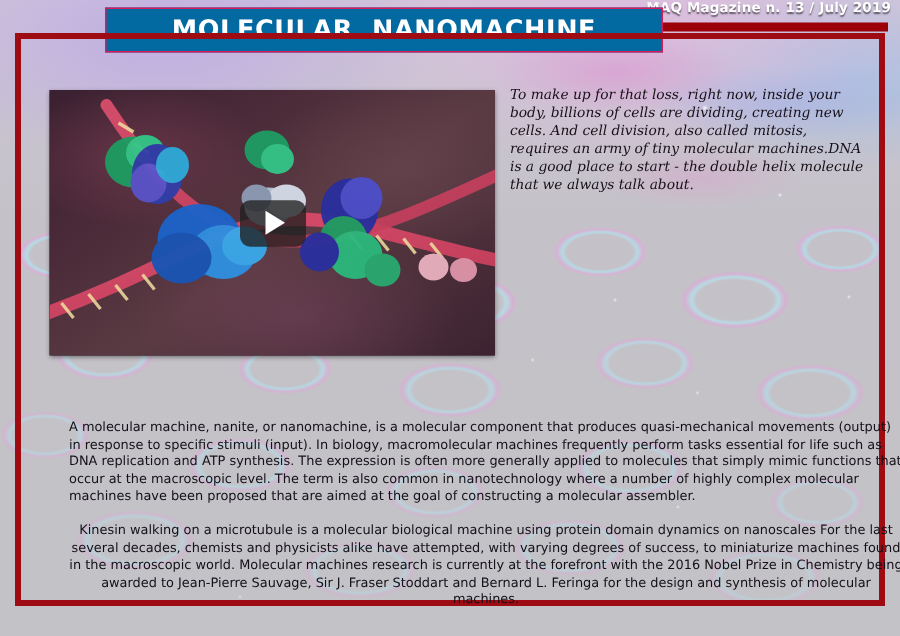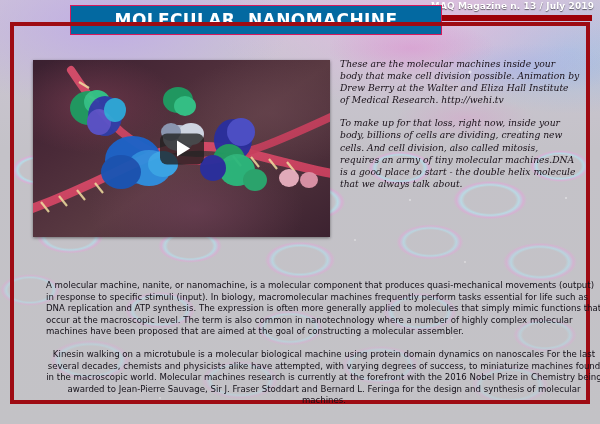--- a/index.html
+++ b/index.html
@@ -286,21 +286,20 @@
           <ellipse cx="276" cy="120" rx="9" ry="8" fill="#dc94a8"></ellipse>
         </g>
       </svg>
     </div>
     <div class="play-btn">
       <div class="play-tri"></div>
     </div>
   </div>
 
   <div class="caption-col">
-    <p>These are the molecular machines inside your body that make cell division possible. Animation by Drew Berry at the Walter and Eliza Hall Institute of Medical Research. http://wehi.tv</p>
     <p>To make up for that loss, right now, inside your body, billions of cells are dividing, creating new cells. And cell division, also called mitosis, requires an army of tiny molecular machines.DNA is a good place to start - the double helix molecule that we always talk about.</p>
   </div>
 
   <div class="body-col">
     <p>A molecular machine, nanite, or nanomachine, is a molecular component that produces quasi-mechanical movements (output) in response to specific stimuli (input). In biology, macromolecular machines frequently perform tasks essential for life such as DNA replication and ATP synthesis. The expression is often more generally applied to molecules that simply mimic functions that occur at the macroscopic level. The term is also common in nanotechnology where a number of highly complex molecular machines have been proposed that are aimed at the goal of constructing a molecular assembler.</p>
     <p>Kinesin walking on a microtubule is a molecular biological machine using protein domain dynamics on nanoscales For the last several decades, chemists and physicists alike have attempted, with varying degrees of success, to miniaturize machines found in the macroscopic world. Molecular machines research is currently at the forefront with the 2016 Nobel Prize in Chemistry being awarded to Jean-Pierre Sauvage, Sir J. Fraser Stoddart and Bernard L. Feringa for the design and synthesis of molecular machines.</p>
   </div>
 
 </div>
 

